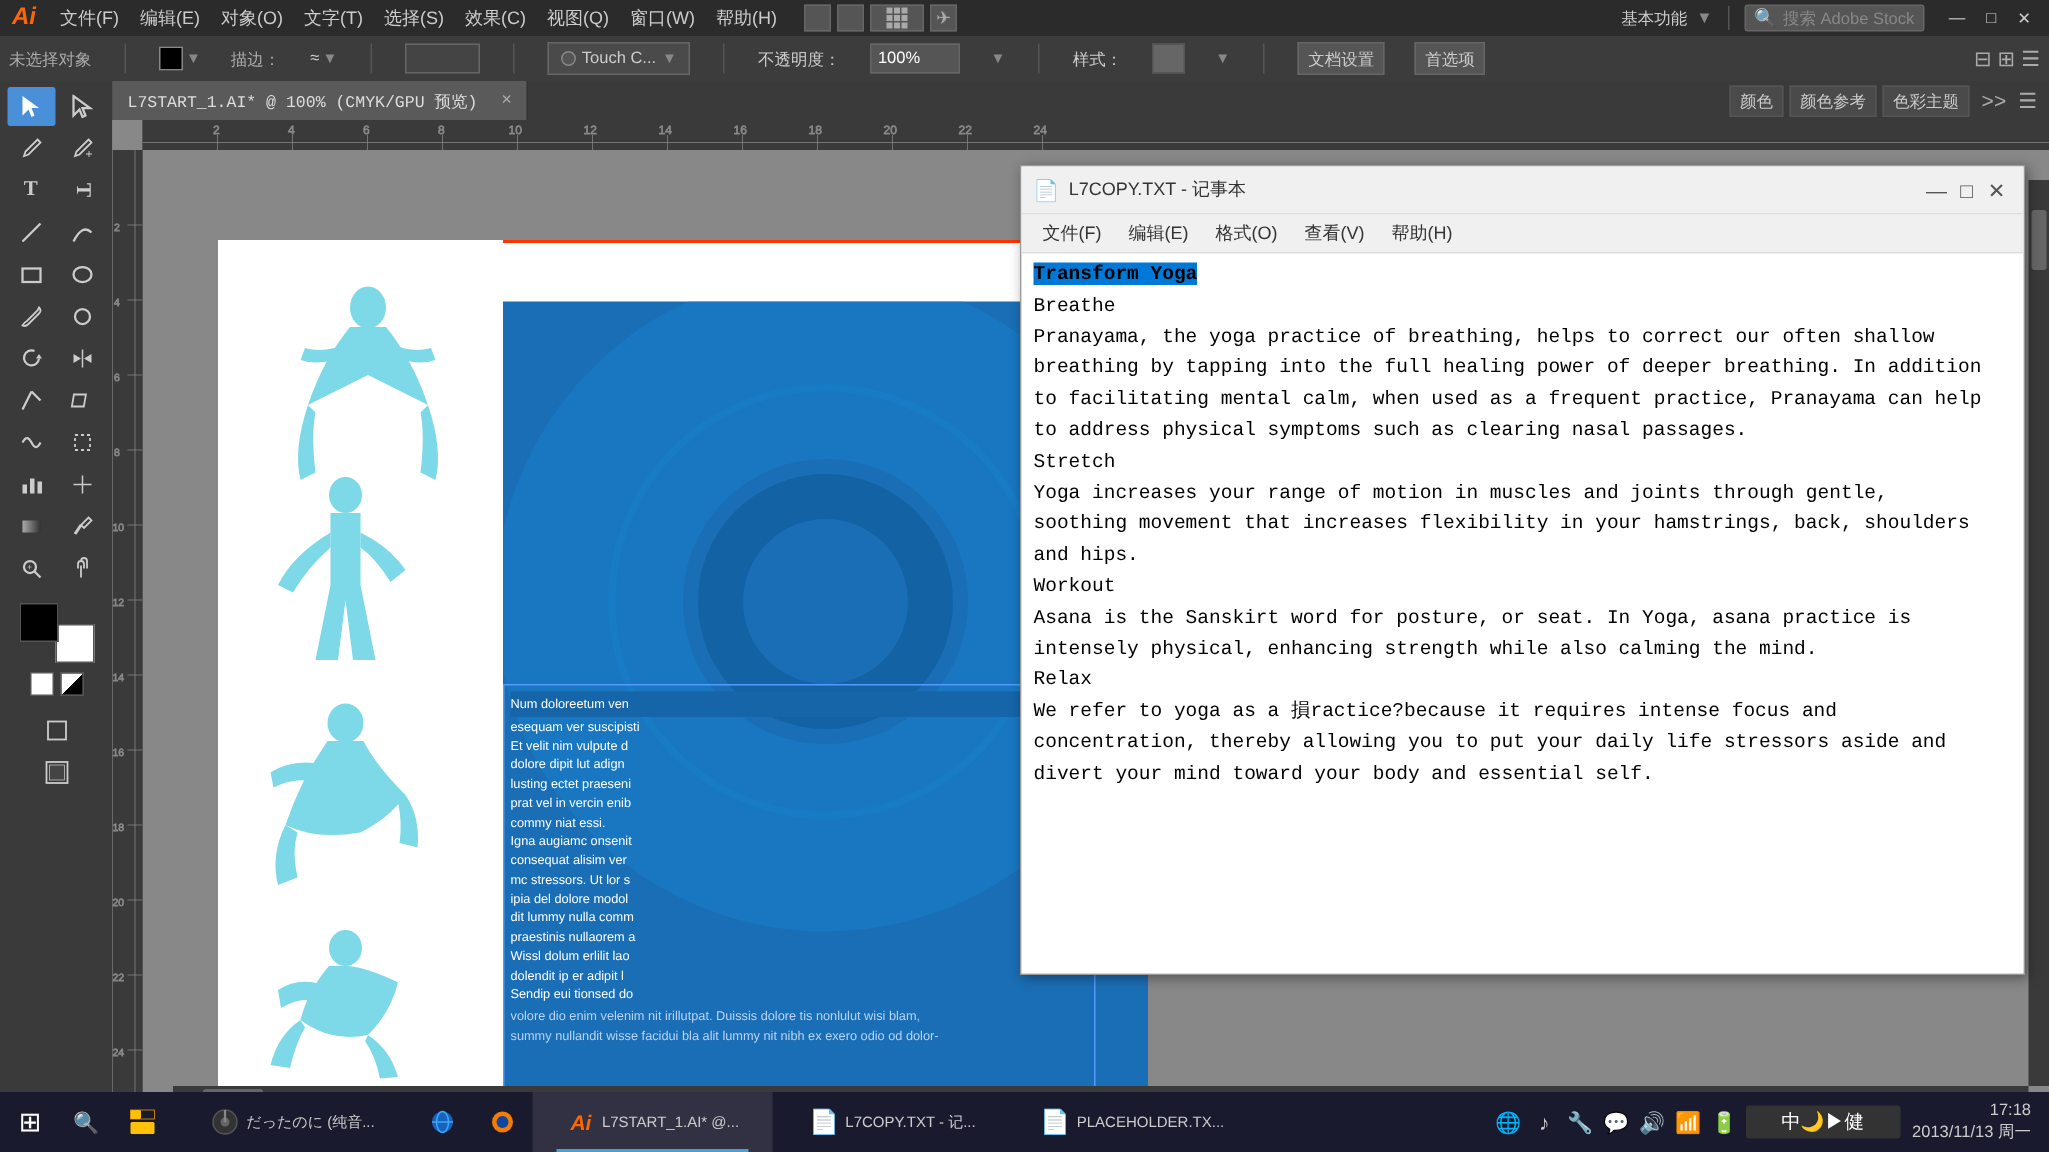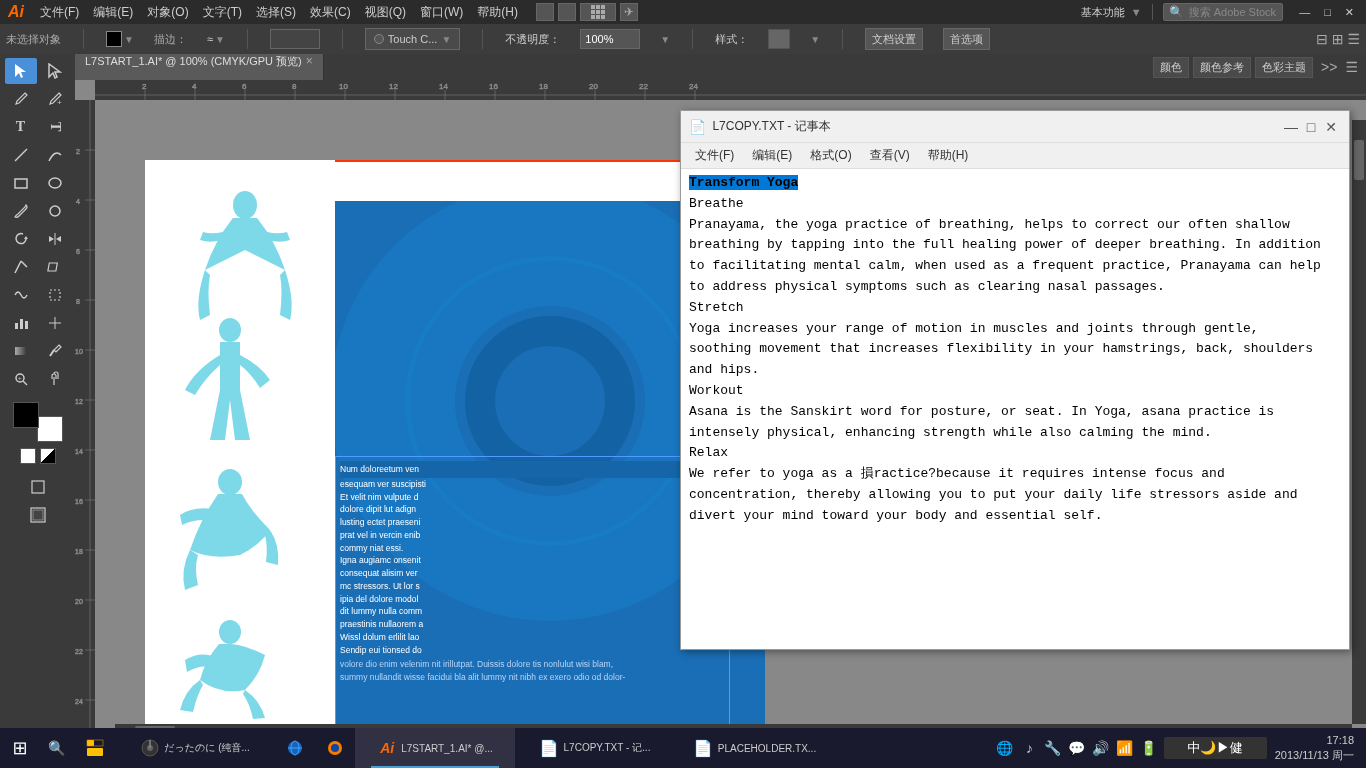--- a/index.html
+++ b/index.html
@@ -45,22 +45,23 @@
     }
     .touch-dot { width: 10px; height: 10px; border-radius: 50%; background: #555; border: 1px solid #888; }
 
     
     #tabbar {
       position: absolute; top: 54px; left: 75px; right: 0; height: 26px;
       background: #3a3a3a; display: flex; align-items: center;
     }
     .doc-tab {
       height: 26px; background: #5a5a5a; color: #ddd; font-size: 11px;
-      padding: 0 10px; display: flex; gap: 4px;
+      padding: 0 10px; display: flex; align-items: center; gap: 16px;
       border-right: 1px solid #333;
+      font-family: Liberation Mono, monospace;
     }
     .doc-tab-close { color: #aaa; cursor: pointer; font-size: 12px; }
     .panel-buttons {
       margin-left: auto; display: flex; align-items: center; gap: 4px; padding-right: 8px;
     }
     .panel-btn { color: #ccc; font-size: 11px; padding: 2px 6px; background: #4a4a4a; border: 1px solid #555; cursor: pointer; }
 
     
     #left-toolbar {
       position: absolute; top: 54px; left: 0; width: 75px; bottom: 30px;
@@ -616,20 +617,21 @@
           <div>lusting ectet praeseni</div>
           <div>prat vel in vercin enib</div>
           <div>commy niat essi.</div>
           <div>Igna augiamc onsenit</div>
           <div>consequat alisim ver</div>
           <div>mc stressors. Ut lor s</div>
           <div>ipia del dolore modol</div>
           <div>dit lummy nulla comm</div>
           <div>praestinis nullaorem a</div>
           <div>Wissl dolum erlilit lao</div>
+          <div>dolendit ip er adipit l</div>
           <div>Sendip eui tionsed do</div>
           <div style="color:#b8d4f8;margin-top:2px;">volore dio enim velenim nit irillutpat. Duissis dolore tis nonlulut wisi blam,</div>
           <div style="color:#b8d4f8;">summy nullandit wisse facidui bla alit lummy nit nibh ex exero odio od dolor-</div>
 
           <div style="position:absolute;bottom:0;right:0;width:10px;height:10px;background:#3399ff;cursor:se-resize;"></div>
         </div>
       </div>
     </div>
 
     <div class="h-scrollbar" style="position:absolute;bottom:0;left:20px;right:14px;height:14px;background:#3a3a3a;display:flex;align-items:center;">

